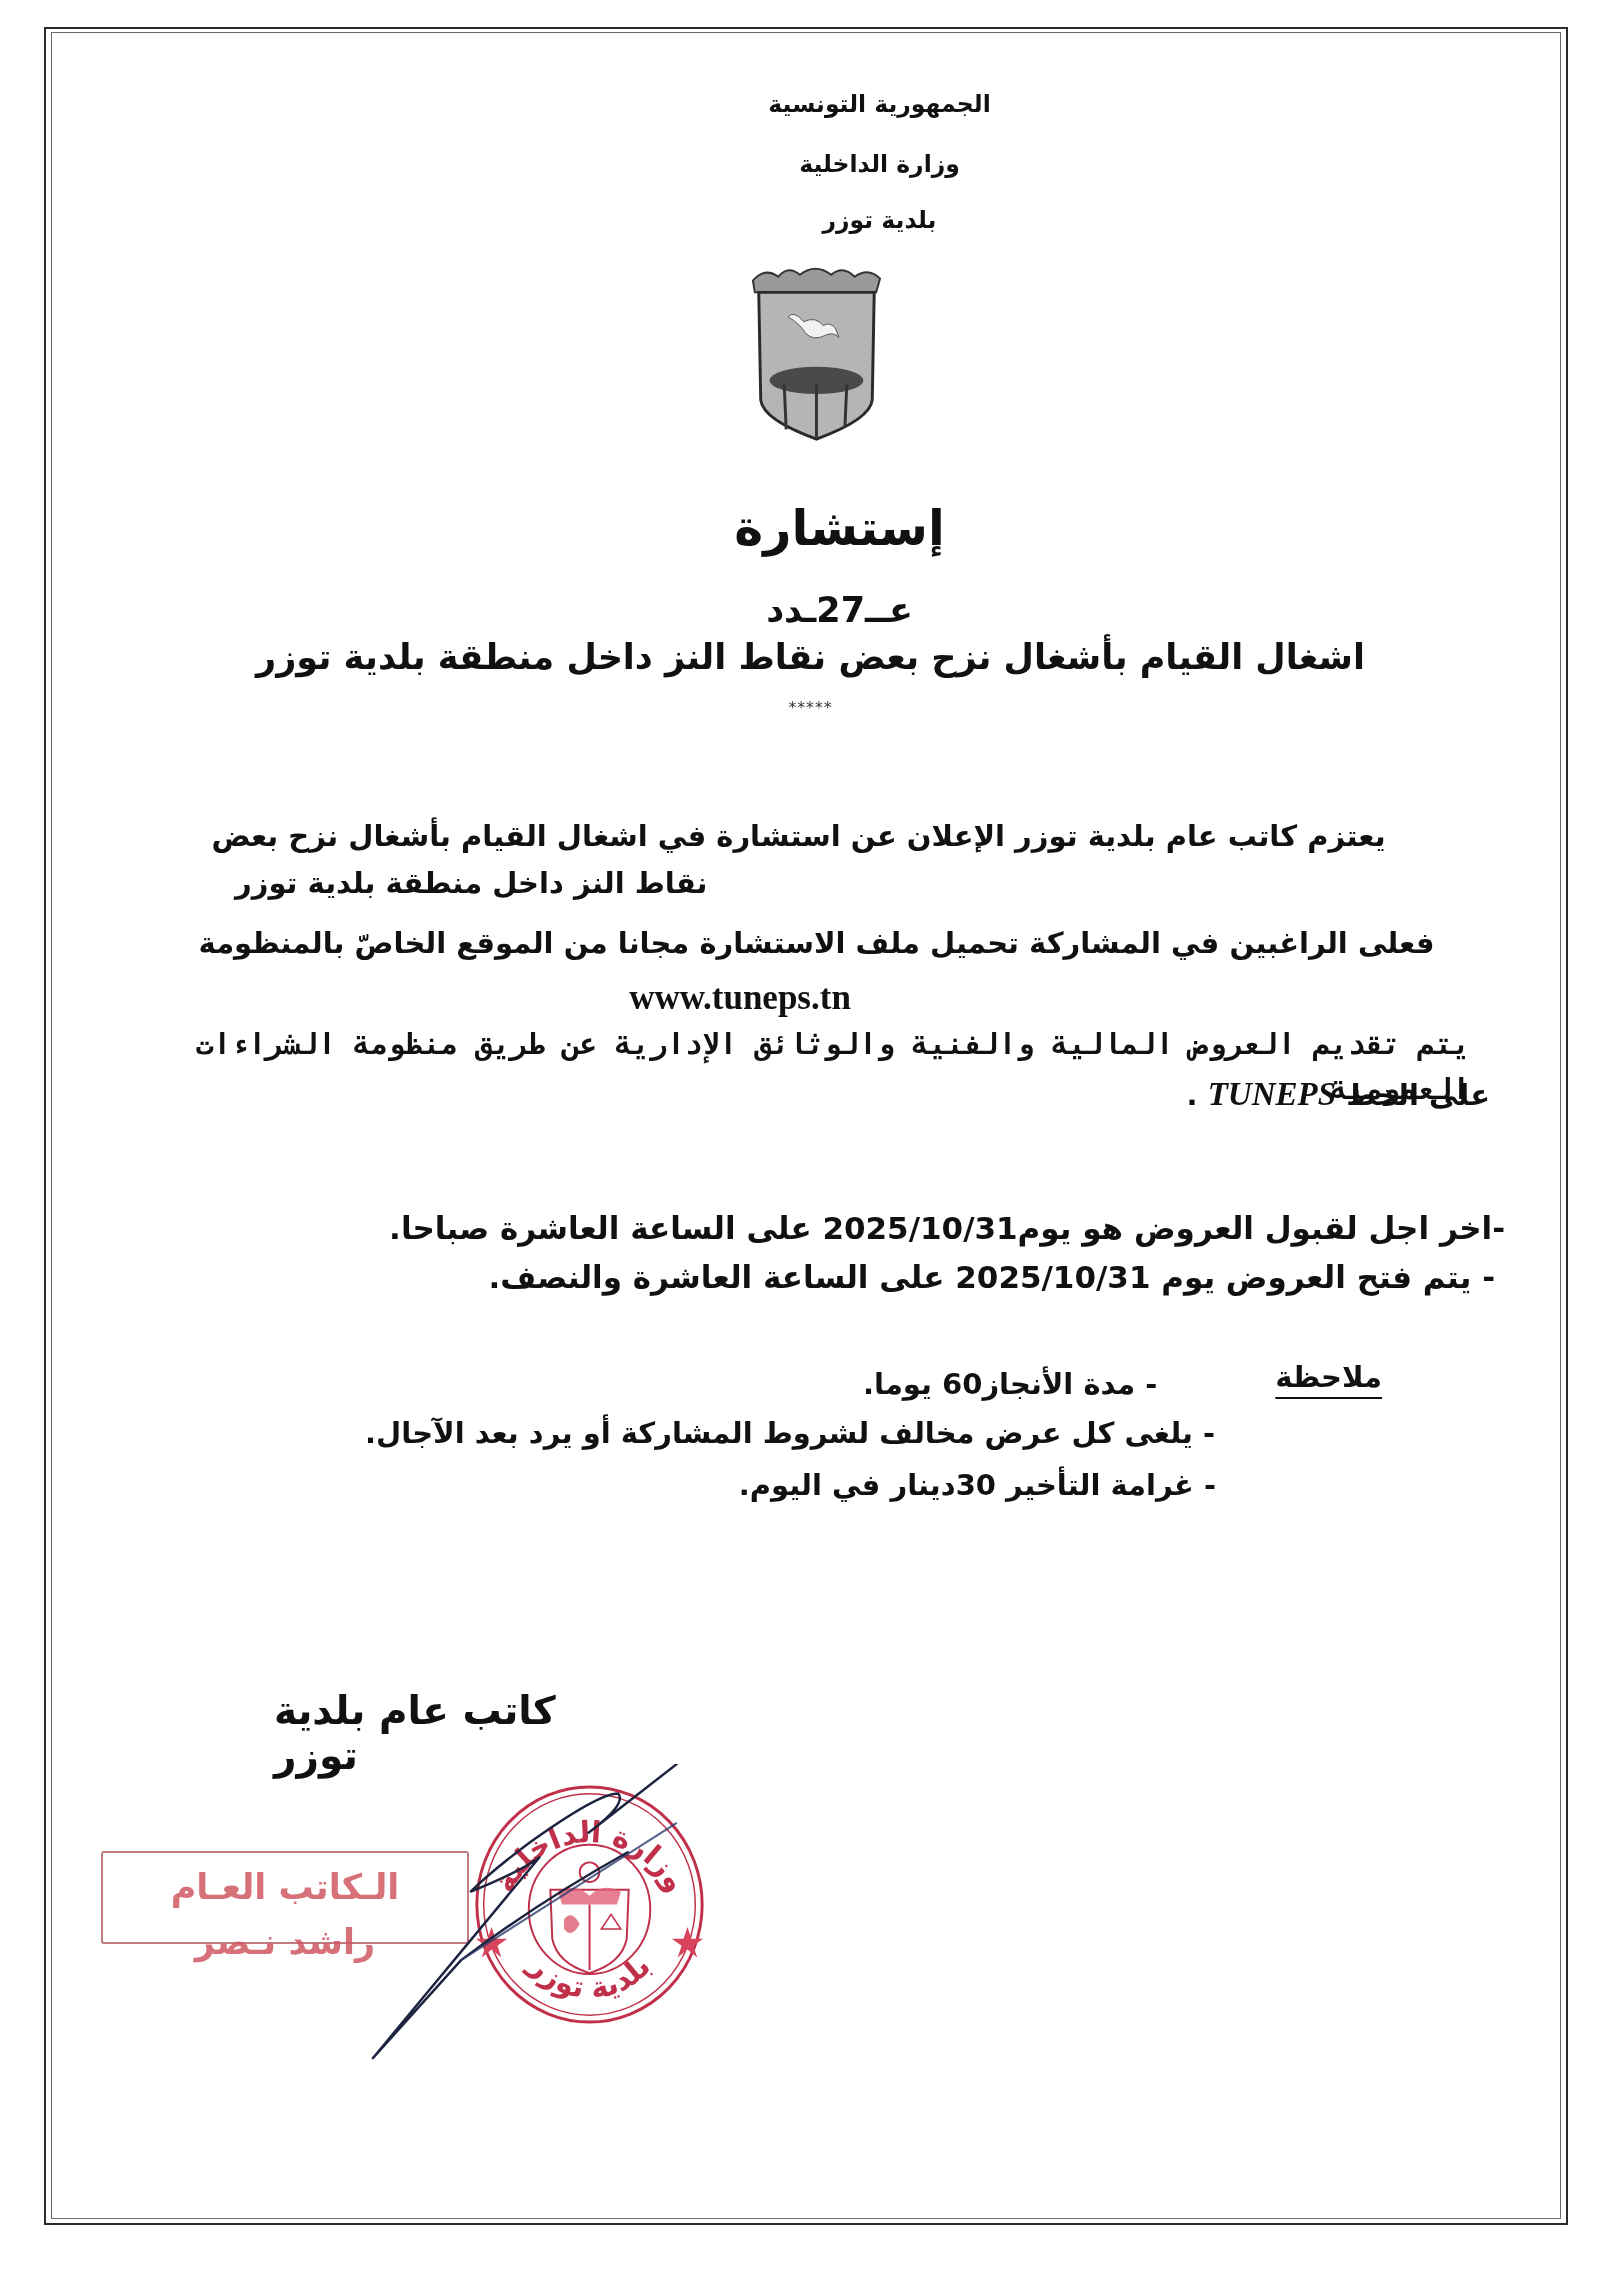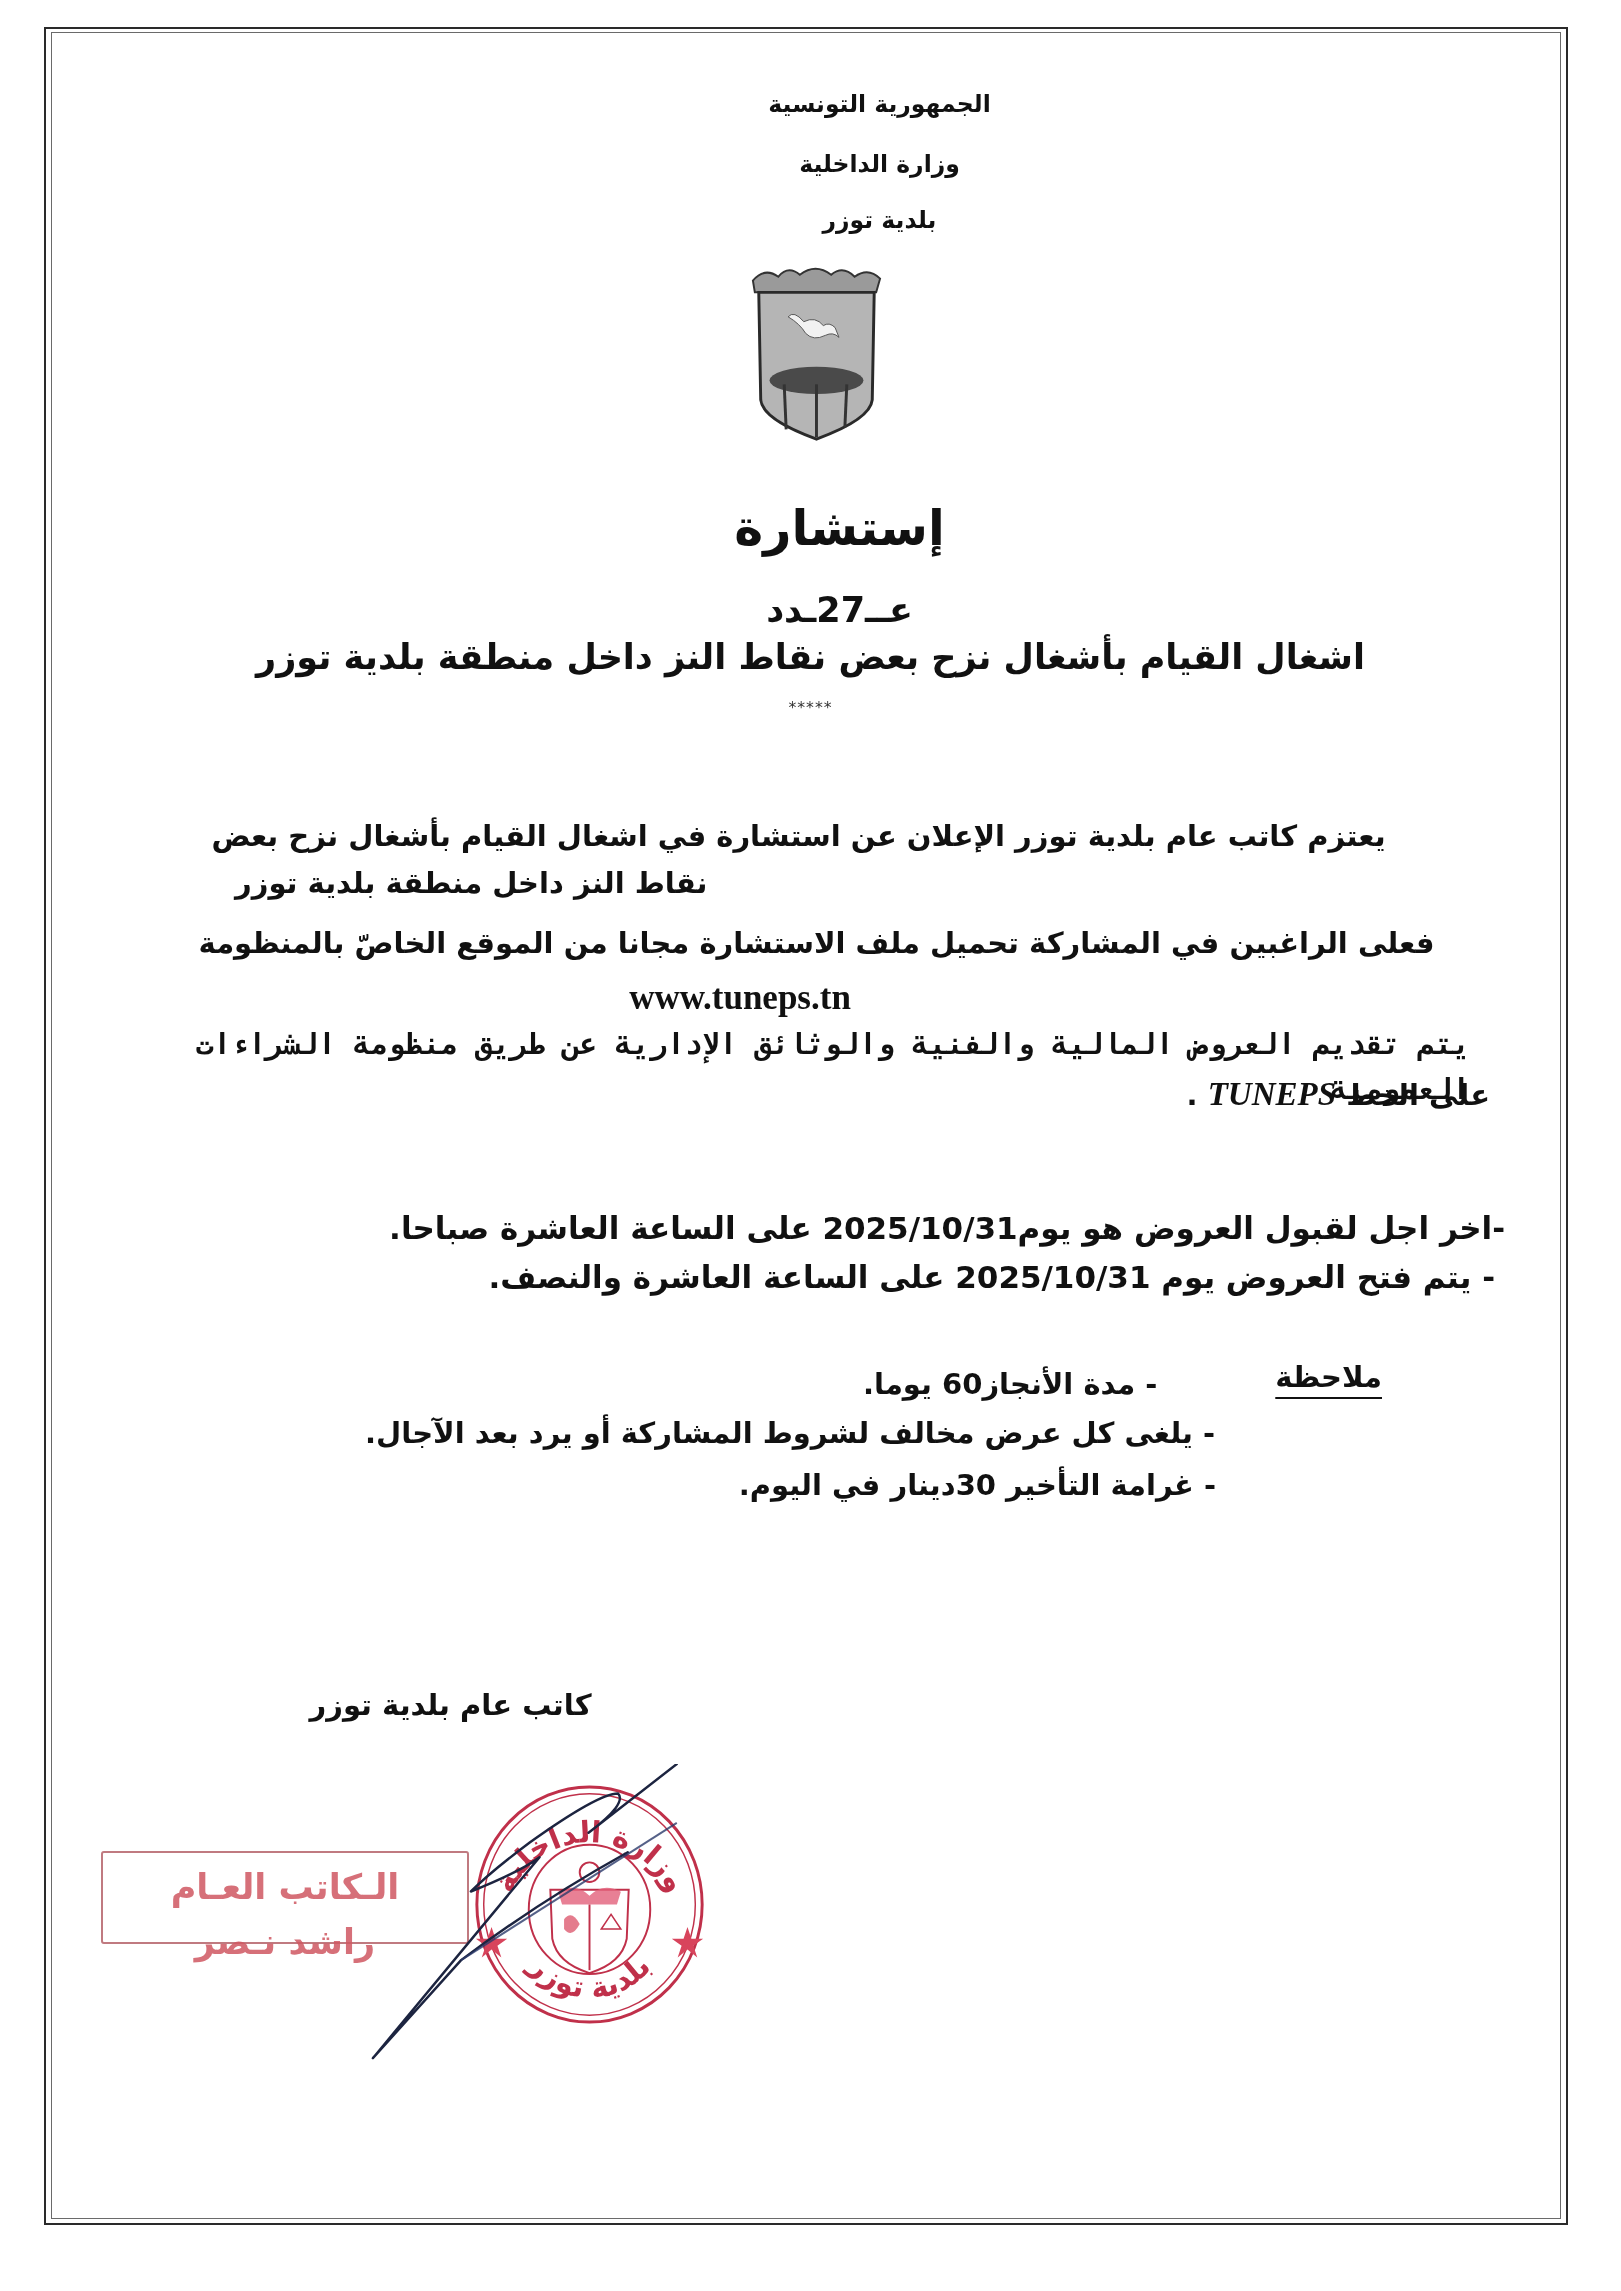--- a/index.html
+++ b/index.html
@@ -32,22 +32,22 @@
   .p3 { top: 1024px; left: 157px; width: 1313px; text-align: right; font-family: Liberation Mono, monospace; }
   .p3b { top: 1072px; left: 882px; width: 608px; text-align: right; }
   .p3b .latin { font-family: "Liberation Serif", serif; font-size: 33px; font-style: italic; }
   .d1 { top: 1206px; left: 363px; width: 1142px; text-align: right; font-size: 31px; }
   .d2 { top: 1255px; left: 461px; width: 1034px; text-align: right; font-size: 31px; }
   .note-label { position: absolute; top: 1360px; left: 1255px; width: 127px; text-align: right;
                 font-weight: bold; font-size: 29px; text-decoration: underline; text-underline-offset: 9.8px; }
   .n1 { top: 1362px; left: 863px; width: 363px; text-align: left; font-size: 29px; }
   .n2 { top: 1411px; left: 294px; width: 921px; text-align: right; font-size: 29px; }
   .n3 { top: 1463px; left: 706px; width: 510px; font-size: 29px; }
-  .sig-title { position: absolute; top: 1688px; left: 274px; width: 353px; text-align: center;
-               font-weight: bold; font-size: 29px; }
+  .sig-title { position: absolute; top: 1688px; left: 274px; width: 353px; text-align: left;
+               font-weight: bold; font-size: 39px; }
   .stamp-rect { position: absolute; left: 101px; top: 1851px; width: 368px; height: 93px;
                 border: 2px solid #c07a80; border-radius: 2.9px; box-sizing: border-box; }
   .stamp-rect .line { position: absolute; left: 0; width: 100%; text-align: center;
                       color: #d05862; font-weight: bold; font-size: 35px; letter-spacing: 3.9px; opacity: 0.85; }
   .stamp-rect .line.a { top: 13.7px; }
   .stamp-rect .line.b { top: 69px; }
   .seal { position: absolute; left: 470px; top: 1782px; width: 240px; height: 245px; }
   .signature { position: absolute; left: 265px; top: 1764px; width: 451px; height: 304px; }
 </style>
 </head>

